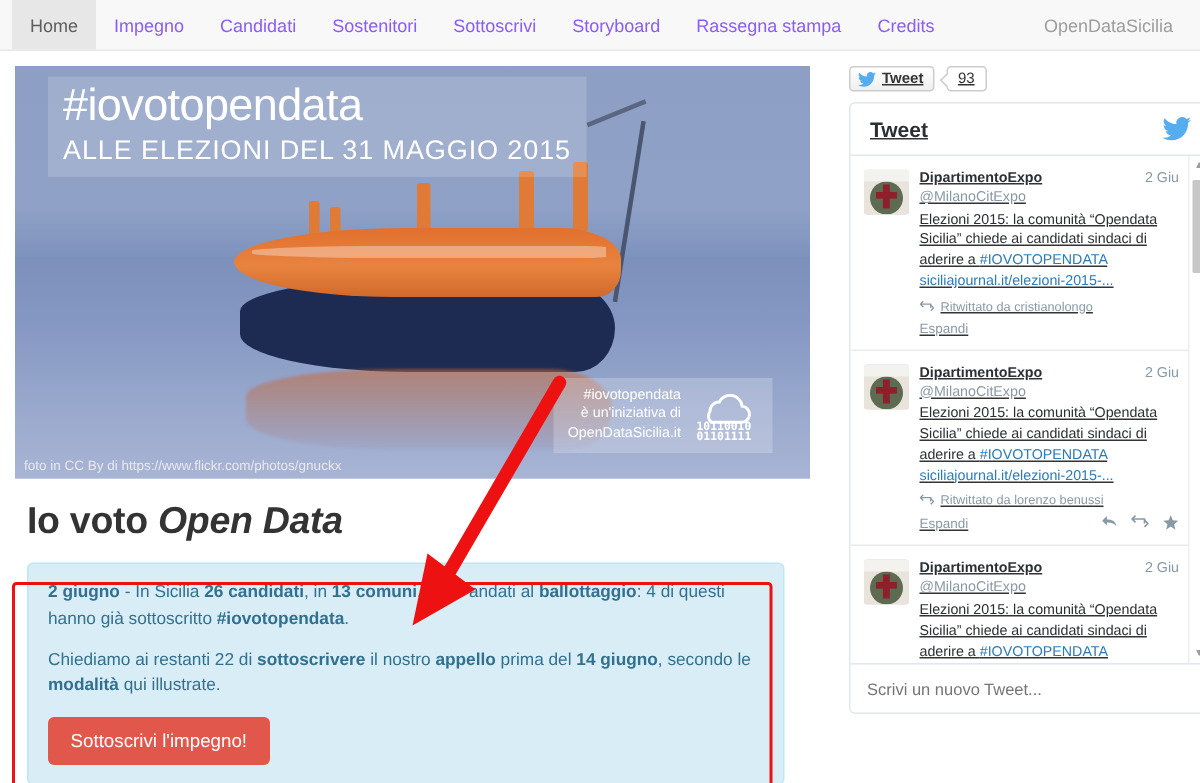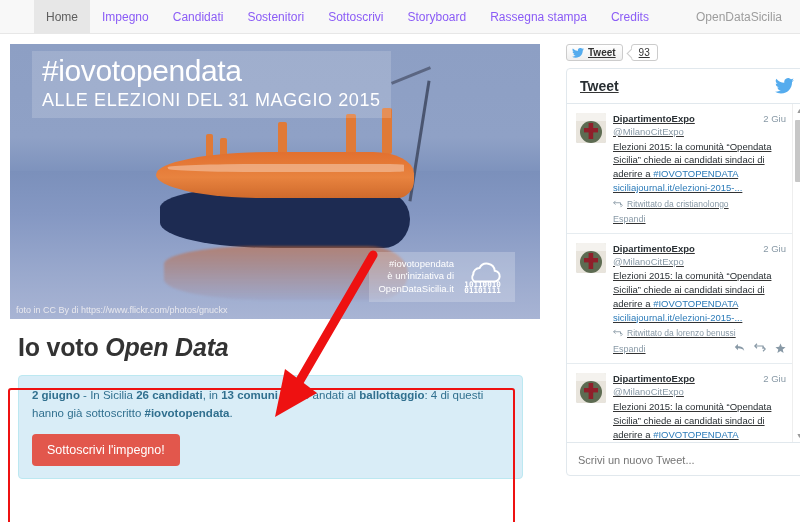--- a/index.html
+++ b/index.html
@@ -13,21 +13,21 @@
   }
 
   
   .navbar {
     position: relative;
     height: 34px;
     background: #f8f8f8;
     border-bottom: 1px solid #e7e7e7;
     display: flex;
     align-items: stretch;
-    padding-left: 34px;
+    padding-left: 8px;
   }
   .nav-items { display: flex; align-items: stretch; }
   .nav-item {
     display: flex; align-items: center;
     padding: 0 12px;
     font-size: 12px;
     color: #8b5cf6;
     text-decoration: none;
     white-space: nowrap;
     cursor: pointer;
@@ -353,20 +353,21 @@
         </svg>
       </div>
 
       <div class="photo-credit">foto in CC By di https://www.flickr.com/photos/gnuckx</div>
     </div>
 
     <div class="main-heading"><span>Io voto </span><i>Open Data</i></div>
 
     <div class="alert">
       <p><b>2 giugno</b><span> - In Sicilia </span><b>26 candidati</b><span>, in </span><b>13 comuni</b><span>, sono andati al </span><b>ballottaggio</b><span>: 4 di questi hanno già sottoscritto </span><b>#iovotopendata</b><span>.</span></p>
+      <p><span>Chiediamo ai restanti 22 di </span><b>sottoscrivere</b><span> il nostro </span><b>appello</b><span> prima del </span><b>14 giugno</b><span>, secondo le </span><b>modalità</b><span> qui illustrate.</span></p>
       <button class="btn-impegno">Sottoscrivi l'impegno!</button>
     </div>
 
   </div>
 
   <div class="right-col">
 
     <div class="tweet-btn-row">
       <div class="tweet-btn">
         <svg width="12" height="10" viewBox="0 0 24 20">

